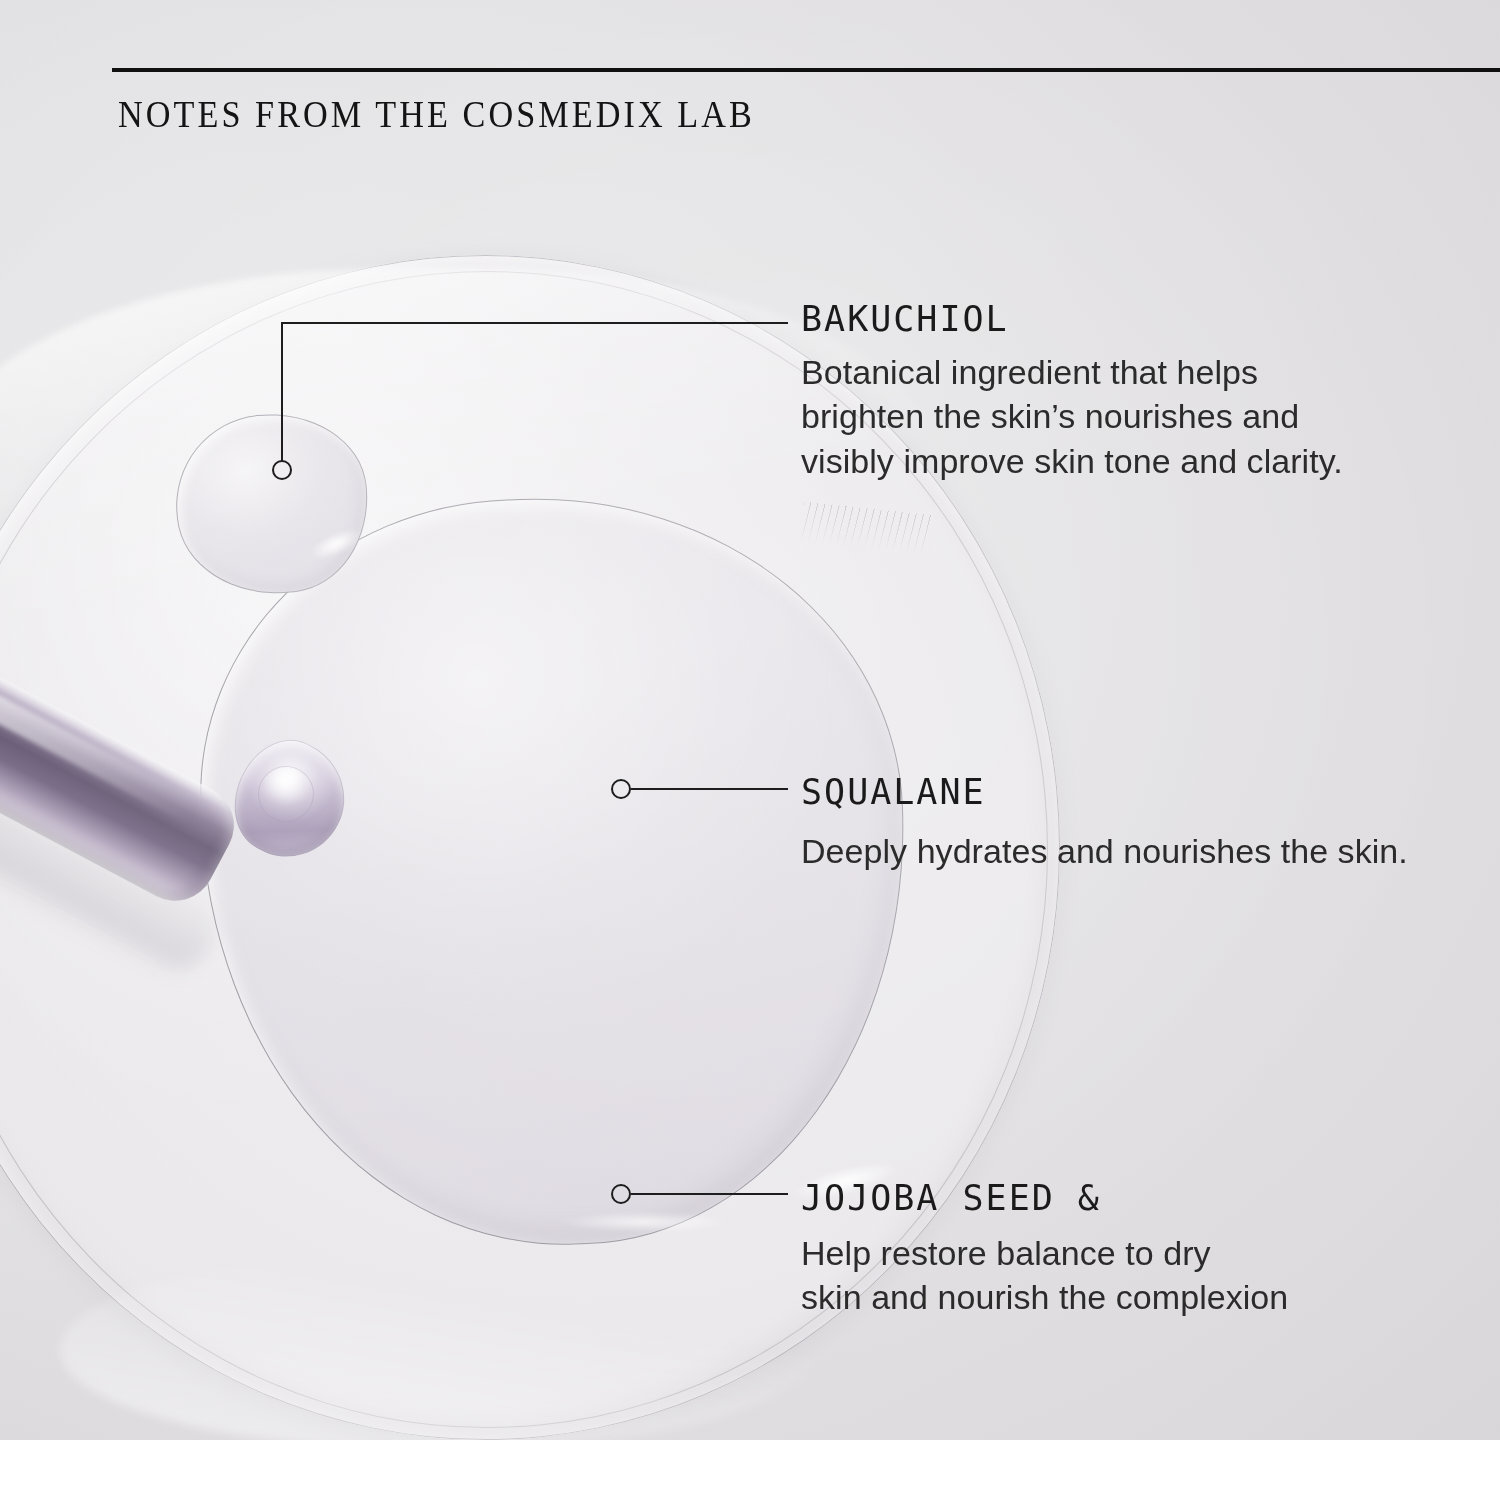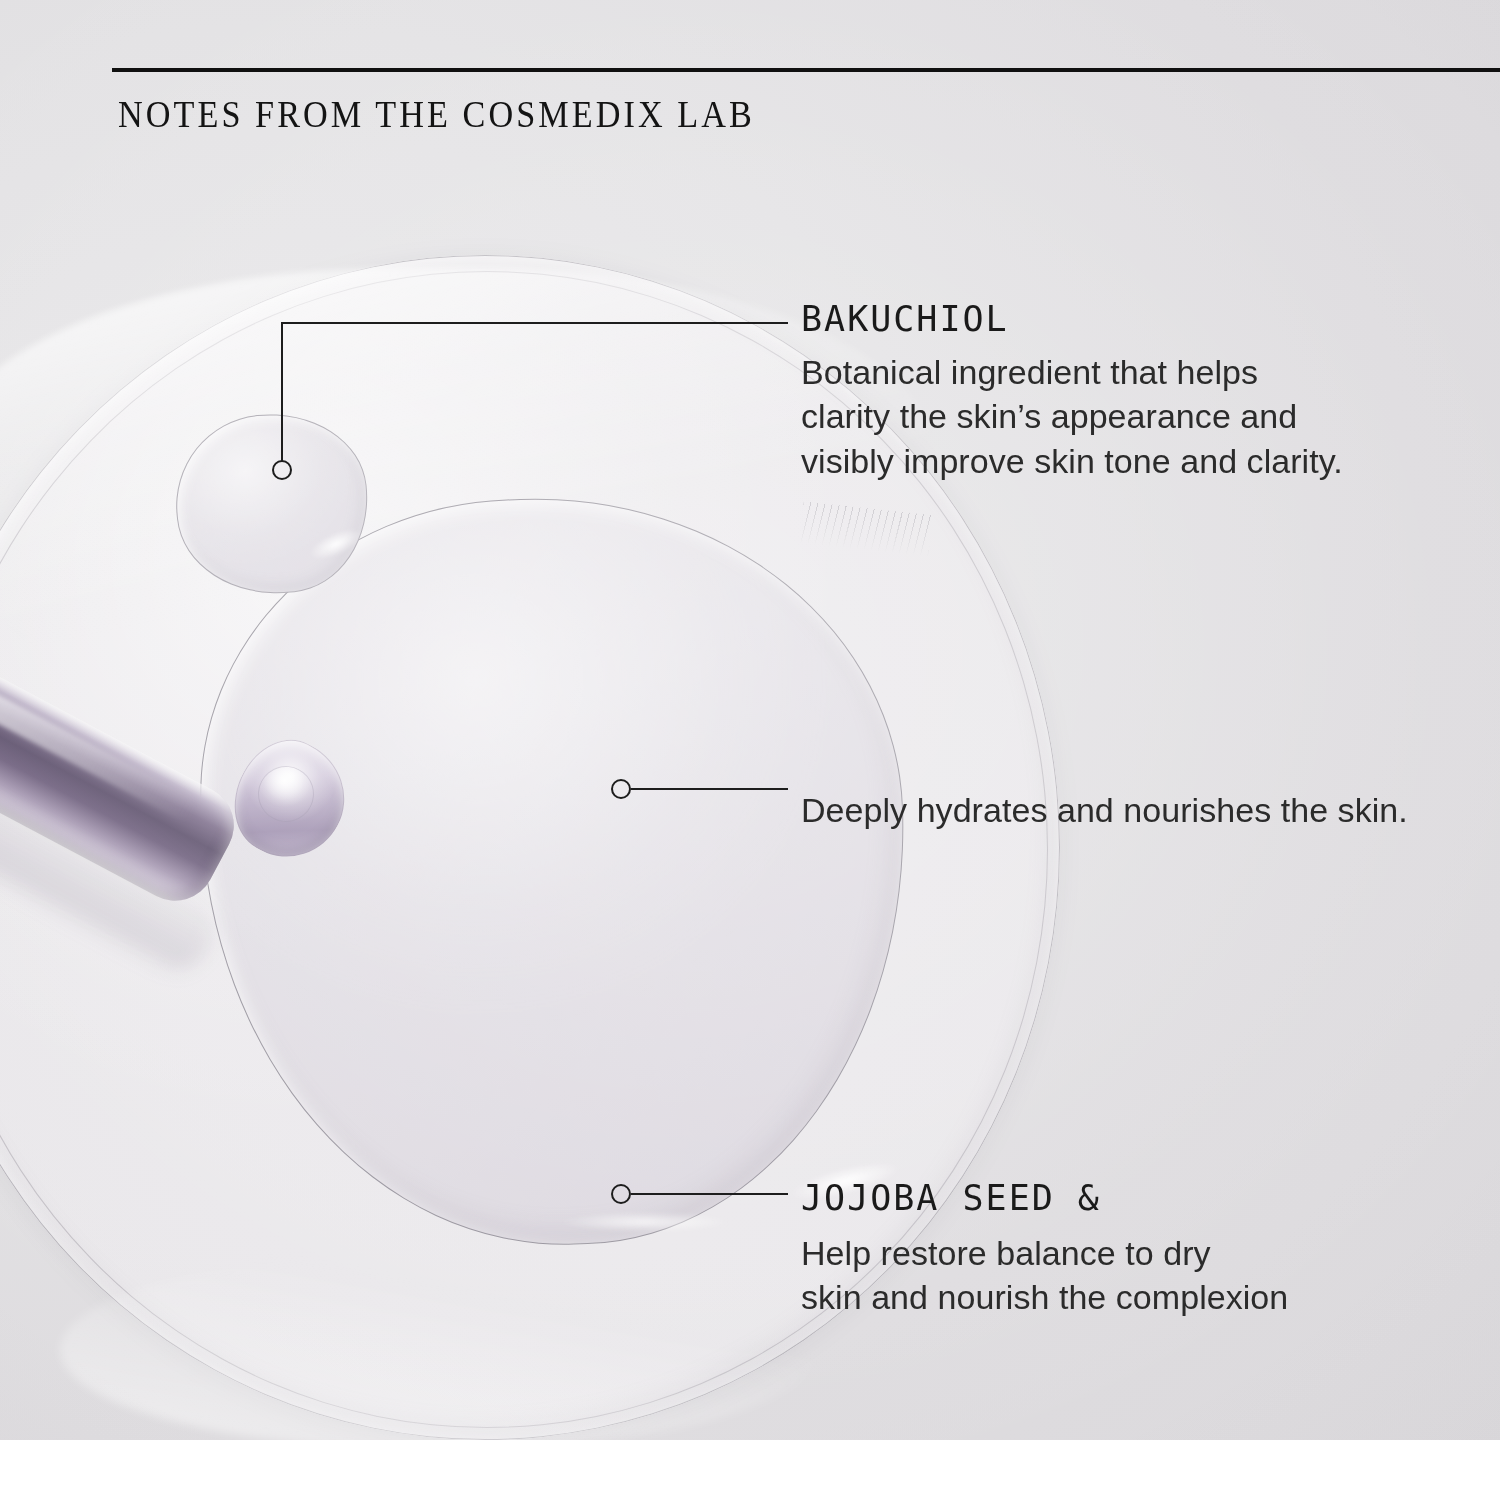--- a/index.html
+++ b/index.html
@@ -341,26 +341,27 @@
 
   <div class="leader">
     <div class="leader-dot" style="left:611px; top:1184px;"></div>
     <div class="leader-line" style="left:631px; top:1193px; width:157px; height:2px;"></div>
   </div>
 
   <div class="callout" id="callout-bakuchiol">
     <div class="callout-title">BAKUCHIOL</div>
     <div class="callout-body">
       <div>Botanical ingredient that helps</div>
-      <div>clarity the skin’s appearance and</div>
+      <div>brighten the skin’s nourishes and</div>
       <div>visibly improve skin tone and clarity.</div>
     </div>
   </div>
 
   <div class="callout" id="callout-squalane">
+    <div class="callout-title">SQUALANE</div>
     <div class="callout-body">
       <div>Deeply hydrates and nourishes the skin.</div>
     </div>
   </div>
 
   <div class="callout" id="callout-jojoba">
     <div class="callout-title">JOJOBA SEED &amp;</div>
     <div class="callout-body">
       <div>Help restore balance to dry</div>
       <div>skin and nourish the complexion</div>

